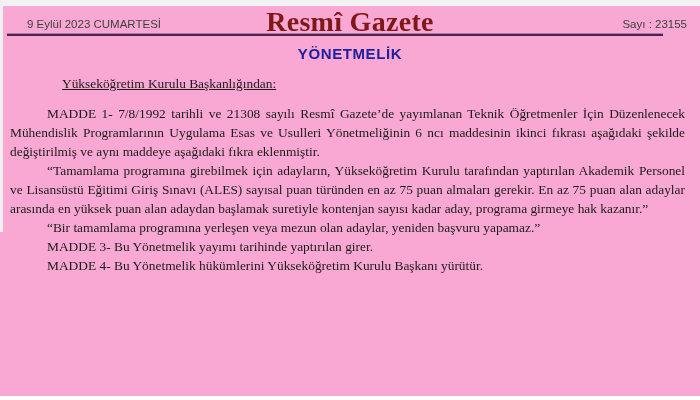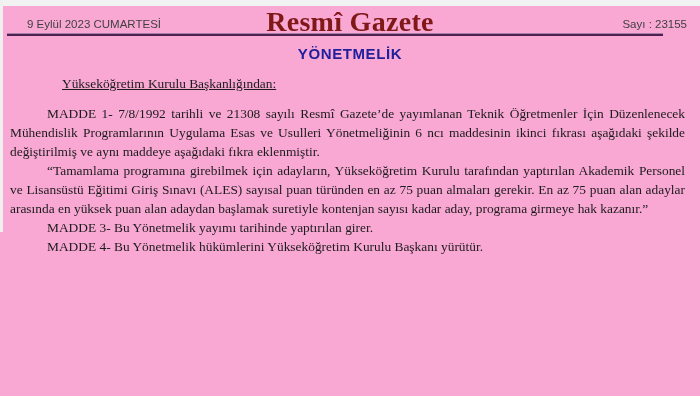--- a/index.html
+++ b/index.html
@@ -90,17 +90,18 @@
 
   <div class="section-label">YÖNETMELİK</div>
 
   <div class="doc">
     <div class="authority-line">Yükseköğretim Kurulu Başkanlığından:</div>
 
 
     <div class="body-text">
       <p><b class="lead">MADDE 1-</b><span> 7/8/1992 tarihli ve 21308 sayılı Resmî Gazete’de yayımlanan Teknik Öğretmenler İçin Düzenlenecek Mühendislik Programlarının Uygulama Esas ve Usulleri Yönetmeliğinin 6 ncı maddesinin ikinci fıkrası aşağıdaki şekilde değiştirilmiş ve aynı maddeye aşağıdaki fıkra eklenmiştir.</span></p>
       <p><b class="lead"></b><span>“Tamamlama programına girebilmek için adayların, Yükseköğretim Kurulu tarafından yaptırılan Akademik Personel ve Lisansüstü Eğitimi Giriş Sınavı (ALES) sayısal puan türünden en az 75 puan almaları gerekir. En az 75 puan alan adaylar arasında en yüksek puan alan adaydan başlamak suretiyle kontenjan sayısı kadar aday, programa girmeye hak kazanır.”</span></p>
+      <p><b class="lead"></b><span>“Bir tamamlama programına yerleşen veya mezun olan adaylar, yeniden başvuru yapamaz.”</span></p>
       <p><b class="lead">MADDE 3-</b><span> Bu Yönetmelik yayımı tarihinde yaptırılan girer.</span></p>
       <p><b class="lead">MADDE 4-</b><span> Bu Yönetmelik hükümlerini Yükseköğretim Kurulu Başkanı yürütür.</span></p>
     </div>
   </div>
 </div>
 
 </body></html>

